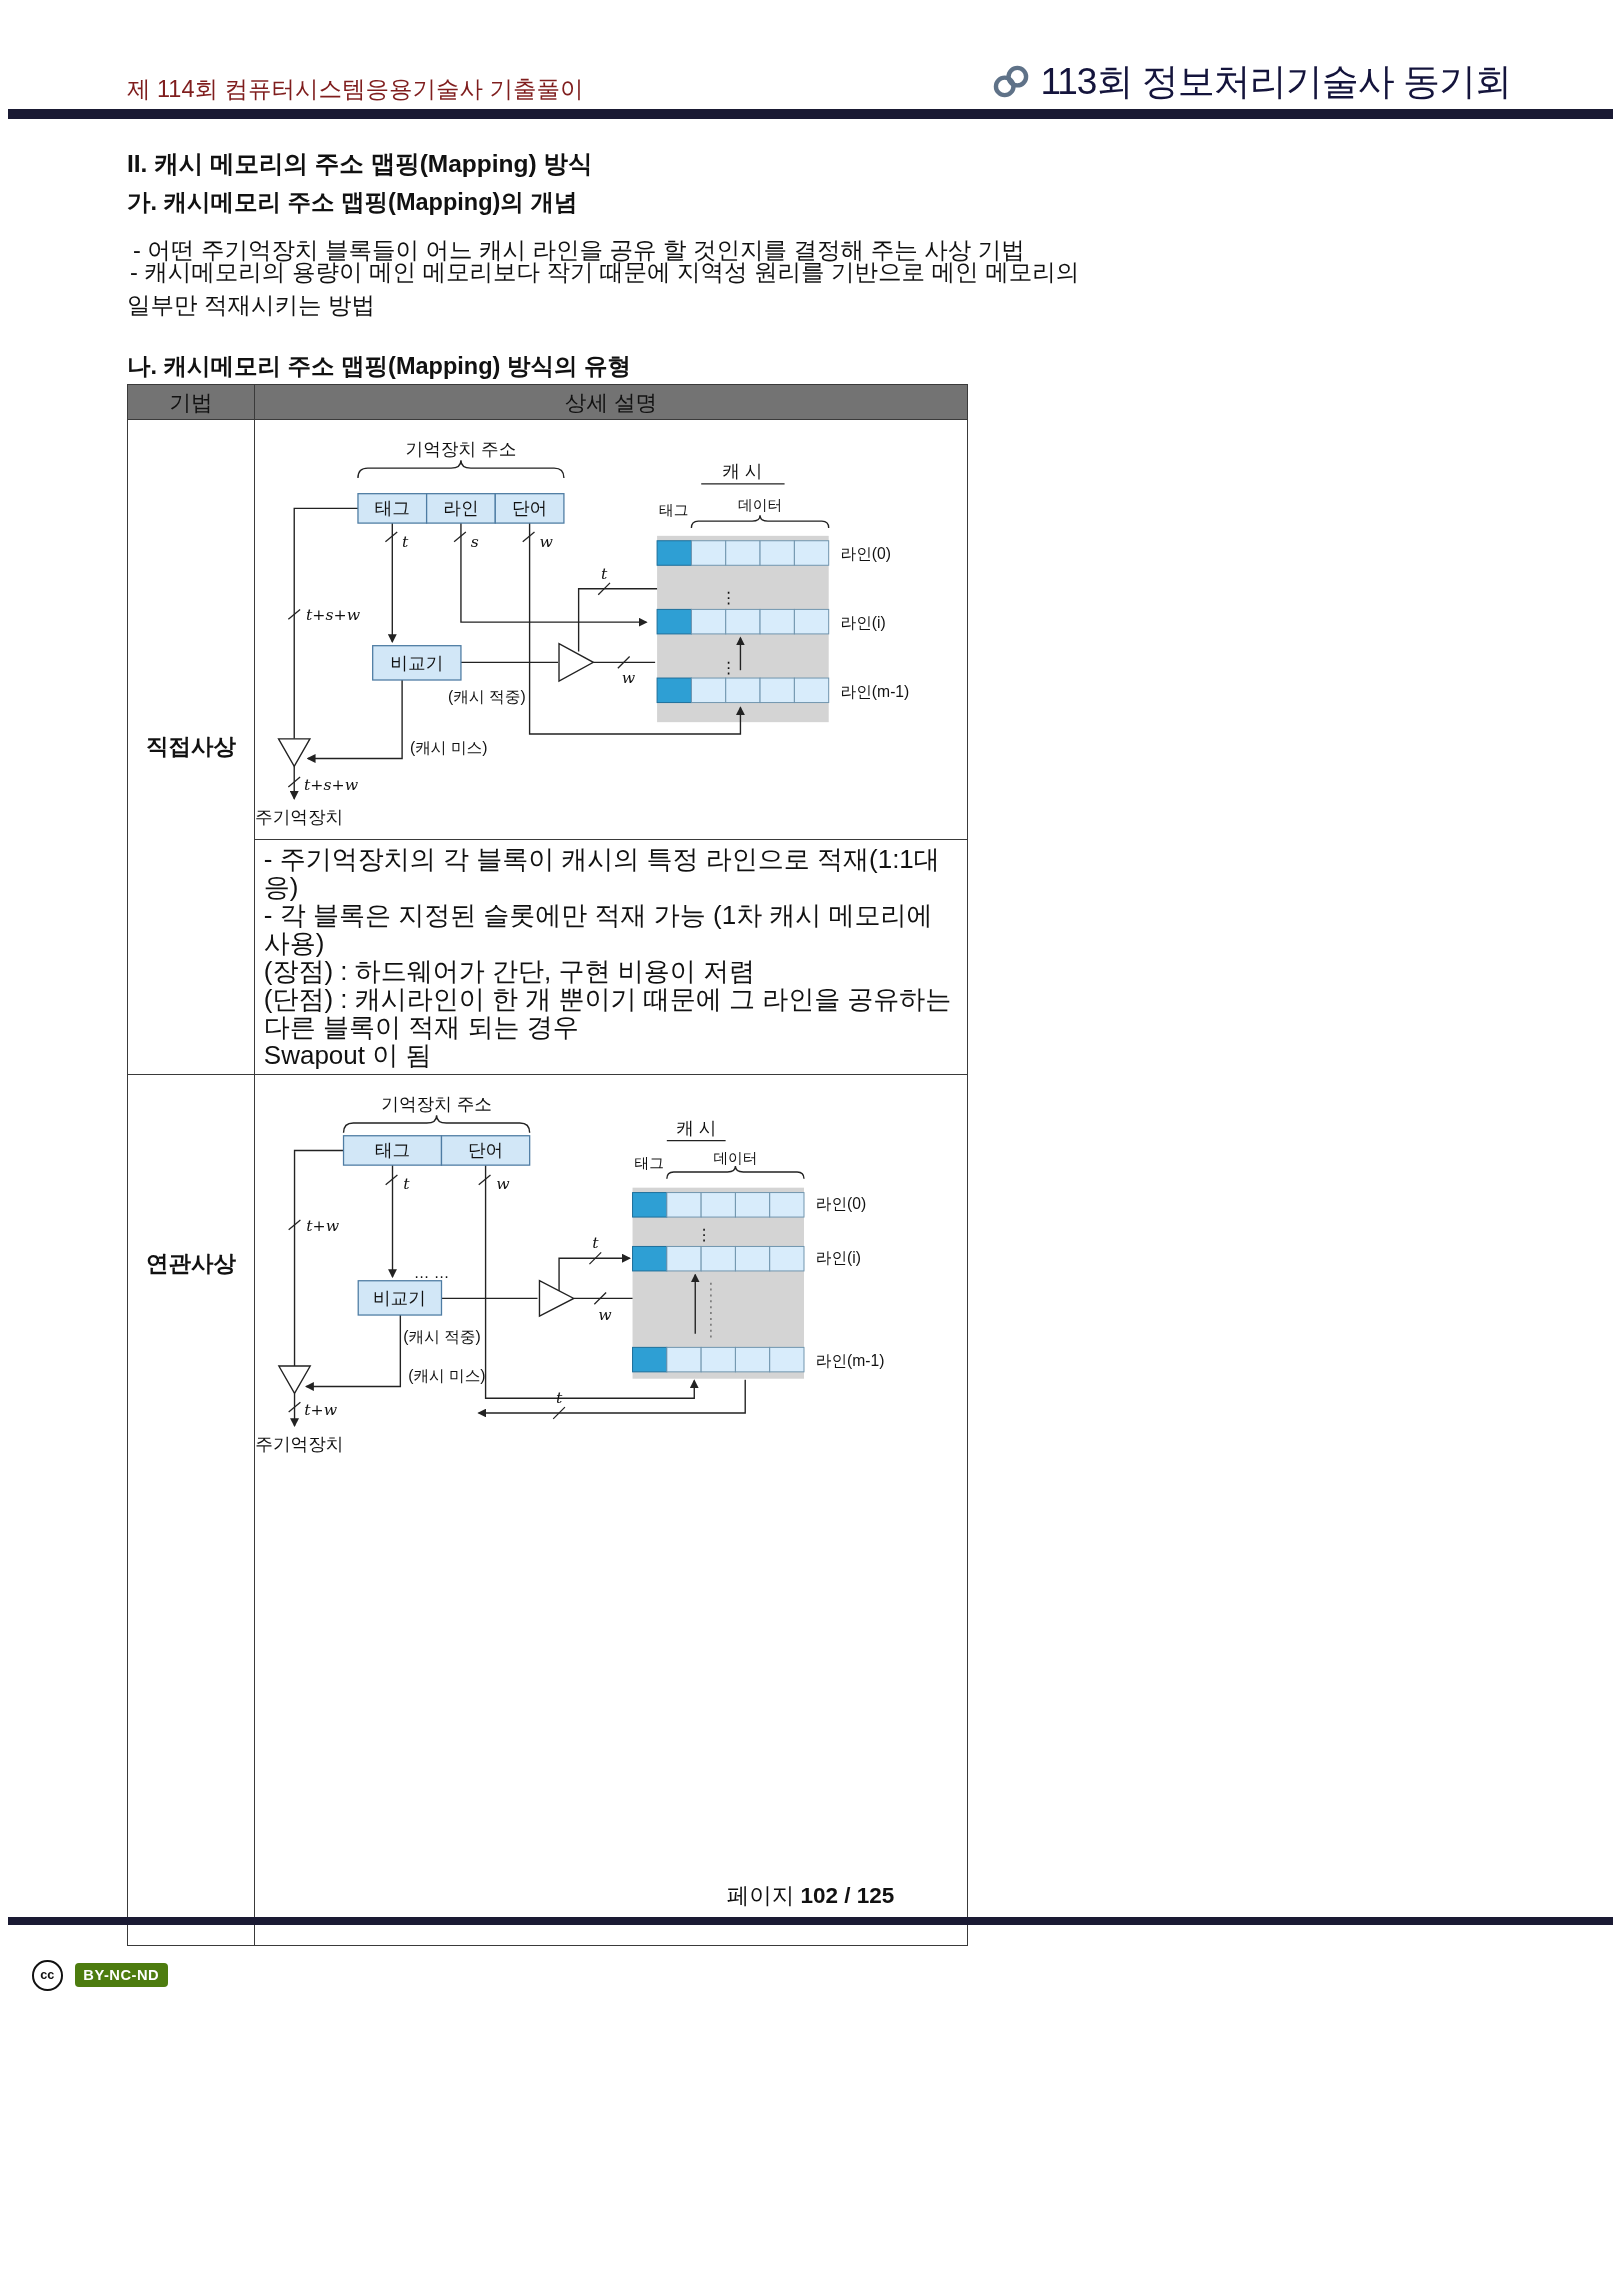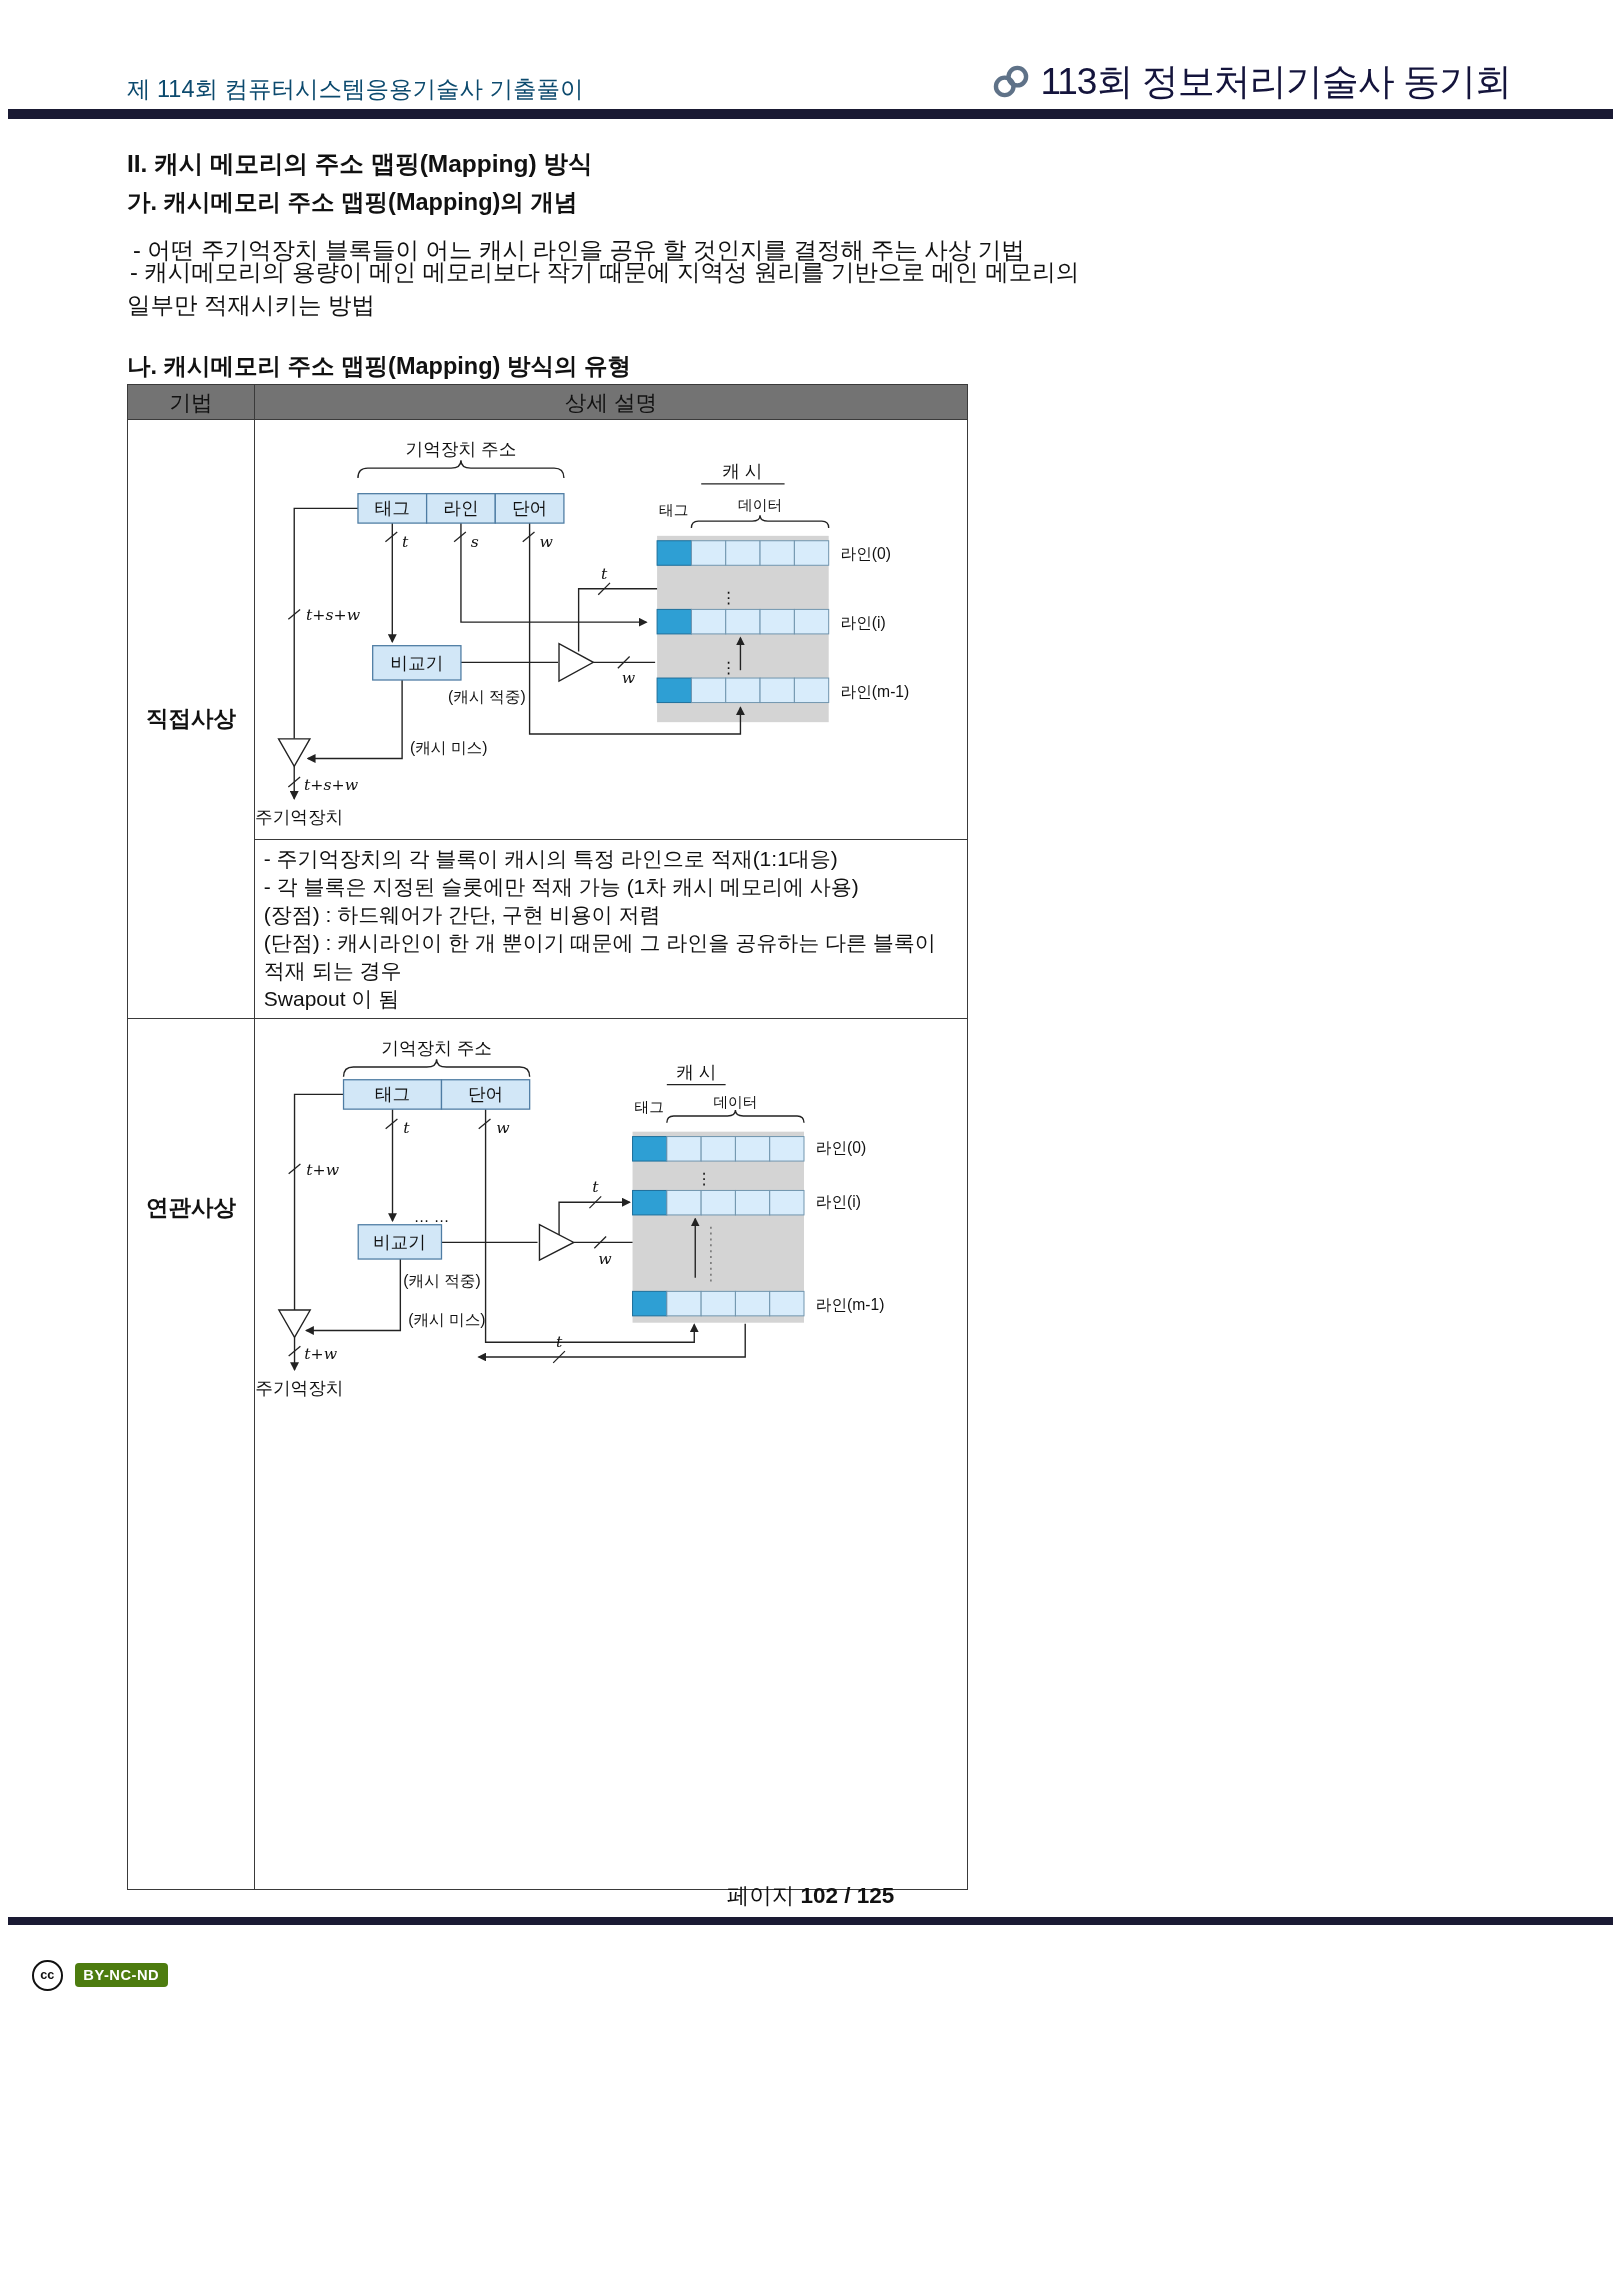--- a/index.html
+++ b/index.html
@@ -1,36 +1,36 @@
 <!DOCTYPE html>
 <html><head>
 <meta charset="utf-8">
 <style>
   html,body{margin:0;padding:0;background:#fff;}
   .page{position:relative;width:1621px;height:2293px;background:#fff;overflow:hidden;
         font-family:"Liberation Sans",sans-serif;color:#111;}
-  .hdr-left{position:absolute;left:127px;top:73px;font-size:23.5px;color:#0c4a6e;}
+  .hdr-left{position:absolute;left:127px;top:73px;font-size:23.5px;color:#7f1d1d;}
   .hdr-right{position:absolute;right:110px;top:57px;display:flex;align-items:center;gap:7.8px;}
   .logo-text{font-size:37px;font-weight:400;color:#14143c;letter-spacing:-1px;}
   .rule{position:absolute;left:7.8px;right:7.8px;height:9.8px;background:#1a1a33;}
   .rule-top{top:109px;}
   .rule-bottom{top:1917px;height:7.8px;}
   .main-title{position:absolute;left:127px;top:147px;font-size:24.5px;font-weight:bold;}
   .sub-title-a{position:absolute;left:127px;top:186px;font-size:23.5px;font-weight:bold;}
   .body-line{position:absolute;font-size:23.5px;}
   .l1{left:133px;top:222px;margin-top:12px;} .l2{left:130px;top:256px;} .l3{left:127px;top:289px;}
   .sub-title-b{position:absolute;left:127px;top:350px;font-size:23.5px;font-weight:bold;}
   .map-table{position:absolute;left:127px;top:384px;width:840px;border-collapse:collapse;table-layout:fixed;}
   .map-table td{border:1.5px solid #3a3a3a;}
   .th-cell{height:32px;text-align:center;font-size:21.6px;background:#737373;}
   .method-cell{text-align:center;font-size:22.5px;font-weight:bold;vertical-align:middle;}
   .assoc-cell{vertical-align:top;padding-top:173px;margin-top:32px;}
   .diagram-cell{padding:0;vertical-align:top;}
   .diagram-cell svg{display:block;}
-  .desc-cell{vertical-align:top;padding:4.9px 8.8px;font-size:21px;line-height:28px;}
+  .desc-cell{vertical-align:top;padding:4.9px 8.8px;font-size:26px;line-height:28px;}
   .page-num{position:absolute;left:0;right:0;top:1880px;text-align:center;font-size:22.5px;}
   .page-num .pv{font-weight:bold;}
   .copyright-row{position:absolute;left:32px;top:1960px;display:flex;align-items:center;gap:12px;}
   .cc-circle{width:26.5px;height:26.5px;border:2.5px solid #111;border-radius:50%;display:flex;
              align-items:center;justify-content:center;font-size:12.7px;font-weight:bold;}
   .cc-badge{background:#4d7c0f;color:#fff;font-size:14.7px;font-weight:bold;padding:3.9px 8.8px;
             border-radius:3.9px;letter-spacing:0.5px;}
   .copy-text{font-size:22.5px;font-weight:bold;}
   
   .dline{stroke:#222;stroke-width:1.4;fill:none;}

